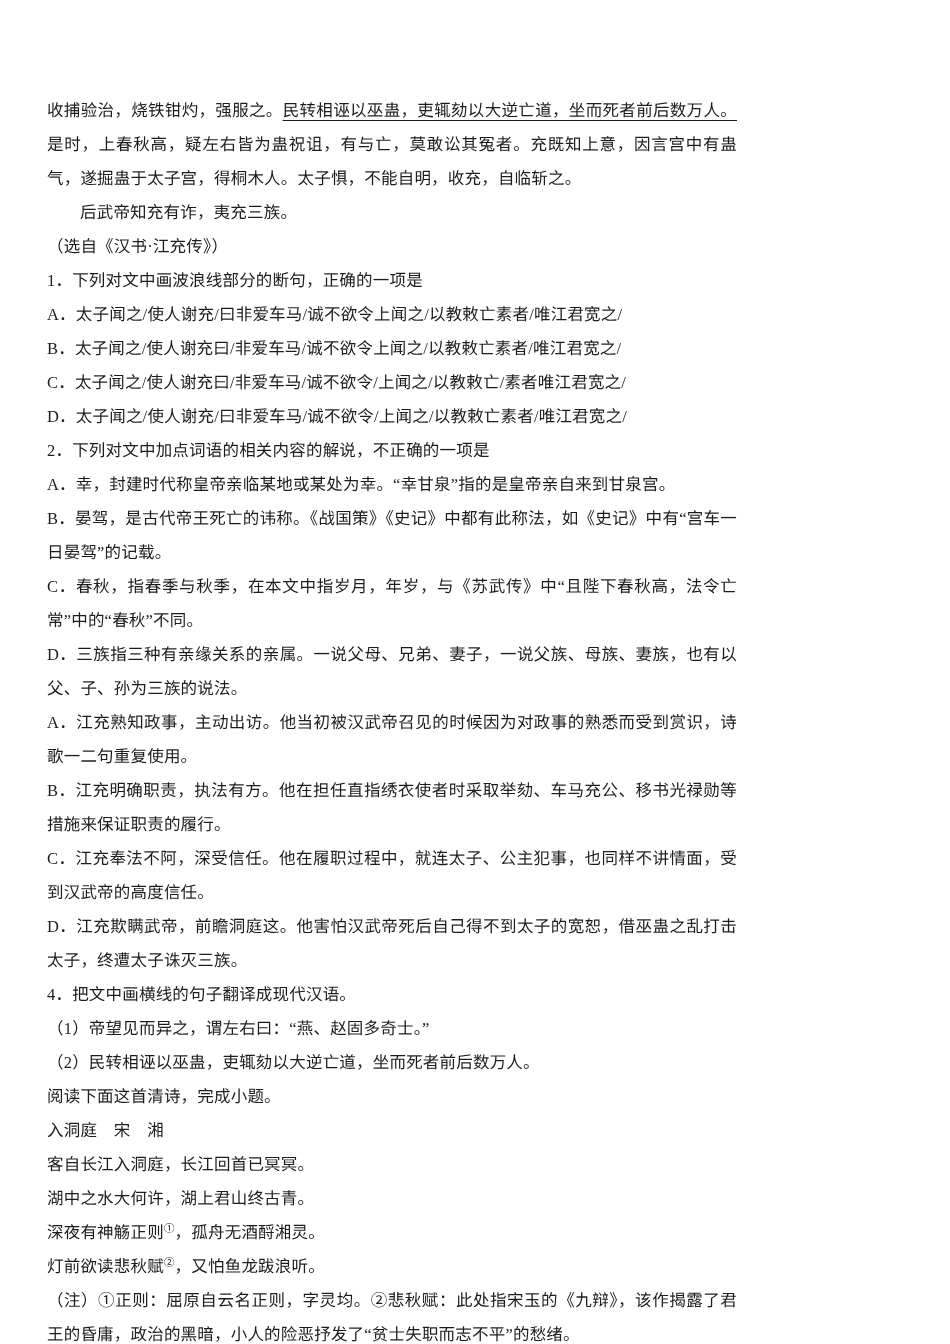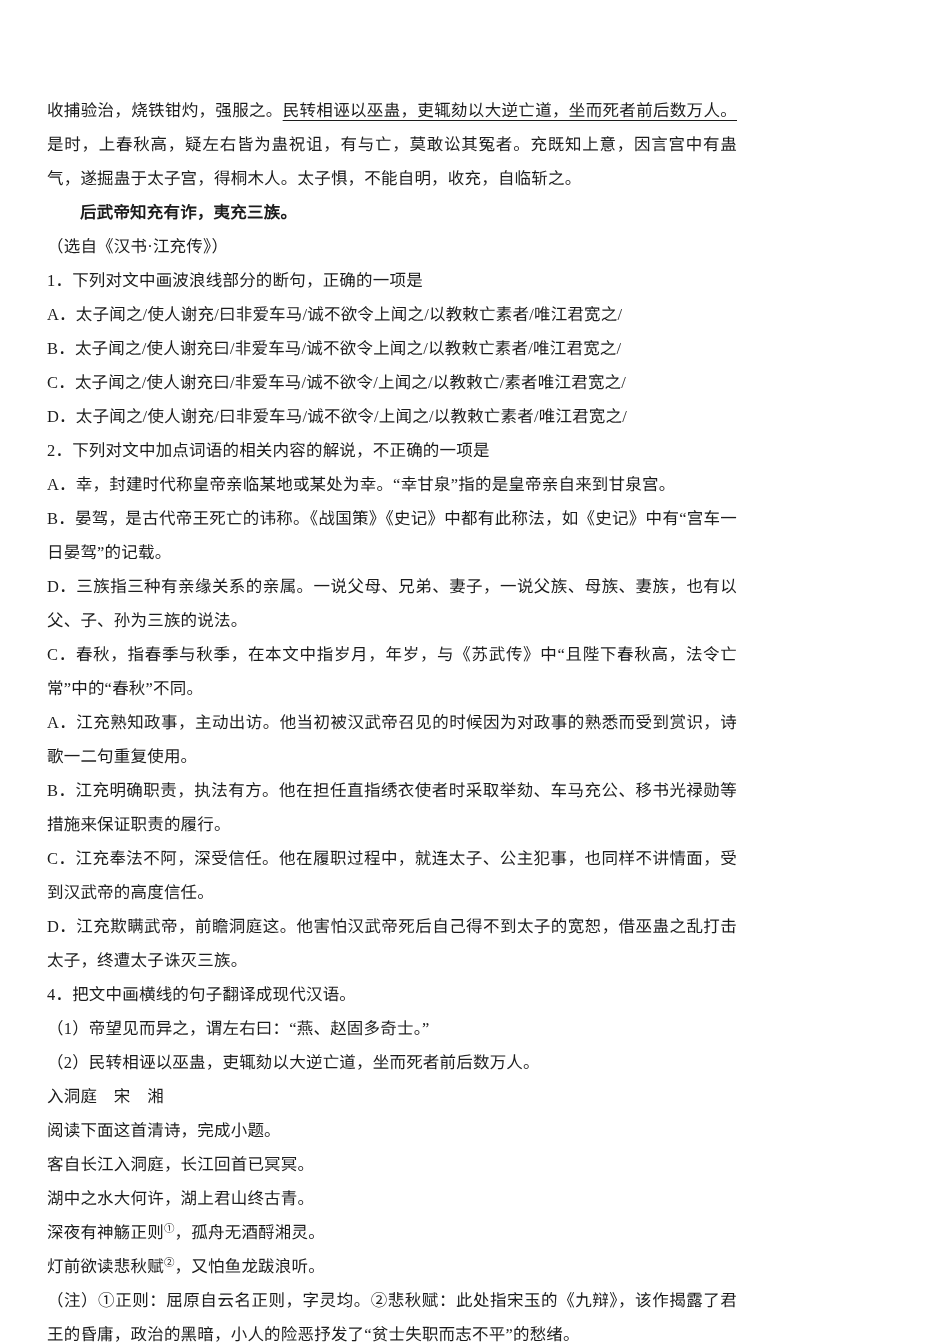--- a/index.html
+++ b/index.html
@@ -29,21 +29,20 @@
     letter-spacing: 0.2px;
     word-break: break-all;
   }
   
   .kai {
     font-family: "Liberation Serif", "DejaVu Serif", serif;
     font-weight: 400;
   }
   .indent {
     text-indent: 2em;
-    font-weight: bold;
   }
   .ul {
     text-decoration: underline;
     text-underline-offset: 4px;
     text-decoration-thickness: 1px;
   }
   sup.note-ref {
     font-size: 10.5px;
     line-height: 0;
     vertical-align: 6px;
@@ -66,34 +65,34 @@
 
   <p class="para">1．下列对文中画波浪线部分的断句，正确的一项是</p>
   <p class="para">A．太子闻之/使人谢充/曰非爱车马/诚不欲令上闻之/以教敕亡素者/唯江君宽之/</p>
   <p class="para">B．太子闻之/使人谢充曰/非爱车马/诚不欲令上闻之/以教敕亡素者/唯江君宽之/</p>
   <p class="para">C．太子闻之/使人谢充曰/非爱车马/诚不欲令/上闻之/以教敕亡/素者唯江君宽之/</p>
   <p class="para">D．太子闻之/使人谢充/曰非爱车马/诚不欲令/上闻之/以教敕亡素者/唯江君宽之/</p>
 
   <p class="para">2．下列对文中加点词语的相关内容的解说，不正确的一项是</p>
   <p class="para">A．幸，封建时代称皇帝亲临某地或某处为幸。“幸甘泉”指的是皇帝亲自来到甘泉宫。</p>
   <p class="para">B．晏驾，是古代帝王死亡的讳称。《战国策》《史记》中都有此称法，如《史记》中有“宫车一日晏驾”的记载。</p>
+  <p class="para">C．春秋，指春季与秋季，在本文中指岁月，年岁，与《苏武传》中“且陛下春秋高，法令亡常”中的“春秋”不同。</p>
   <p class="para">D．三族指三种有亲缘关系的亲属。一说父母、兄弟、妻子，一说父族、母族、妻族，也有以父、子、孙为三族的说法。</p>
-  <p class="para">C．春秋，指春季与秋季，在本文中指岁月，年岁，与《苏武传》中“且陛下春秋高，法令亡常”中的“春秋”不同。</p>
 
   <p class="para">A．江充熟知政事，主动出访。他当初被汉武帝召见的时候因为对政事的熟悉而受到赏识，诗歌一二句重复使用。</p>
   <p class="para">B．江充明确职责，执法有方。他在担任直指绣衣使者时采取举劾、车马充公、移书光禄勋等措施来保证职责的履行。</p>
   <p class="para">C．江充奉法不阿，深受信任。他在履职过程中，就连太子、公主犯事，也同样不讲情面，受到汉武帝的高度信任。</p>
   <p class="para">D．江充欺瞒武帝，前瞻洞庭这。他害怕汉武帝死后自己得不到太子的宽恕，借巫蛊之乱打击太子，终遭太子诛灭三族。</p>
 
   <p class="para">4．把文中画横线的句子翻译成现代汉语。</p>
   <p class="para">（1）帝望见而异之，谓左右曰：“燕、赵固多奇士。”</p>
   <p class="para">（2）民转相诬以巫蛊，吏辄劾以大逆亡道，坐而死者前后数万人。</p>
 
+  <p class="para">阅读下面这首清诗，完成小题。</p>
   <p class="para kai">入洞庭　宋　湘</p>
-  <p class="para">阅读下面这首清诗，完成小题。</p>
   <p class="para kai">客自长江入洞庭，长江回首已冥冥。</p>
   <p class="para kai">湖中之水大何许，湖上君山终古青。</p>
   <p class="para kai"><span>深夜有神觞正则</span><sup class="note-ref">①</sup><span>，孤舟无酒酹湘灵。</span></p>
   <p class="para kai"><span>灯前欲读悲秋赋</span><sup class="note-ref">②</sup><span>，又怕鱼龙跋浪听。</span></p>
   <p class="para">（注）①正则：屈原自云名正则，字灵均。②悲秋赋：此处指宋玉的《九辩》，该作揭露了君王的昏庸，政治的黑暗，小人的险恶抒发了“贫士失职而志不平”的愁绪。</p>
 
   <p class="para">1．下列对这首诗的赏析，不正确的一项是</p>
 
 </div>
 

